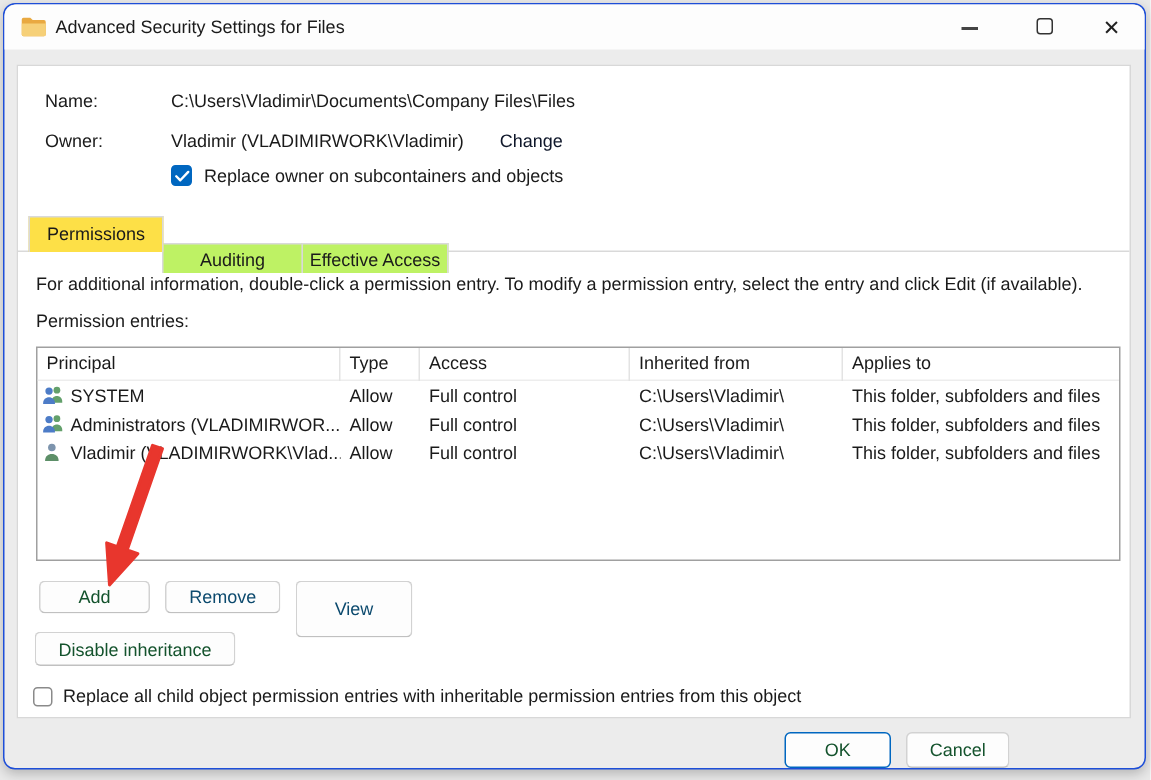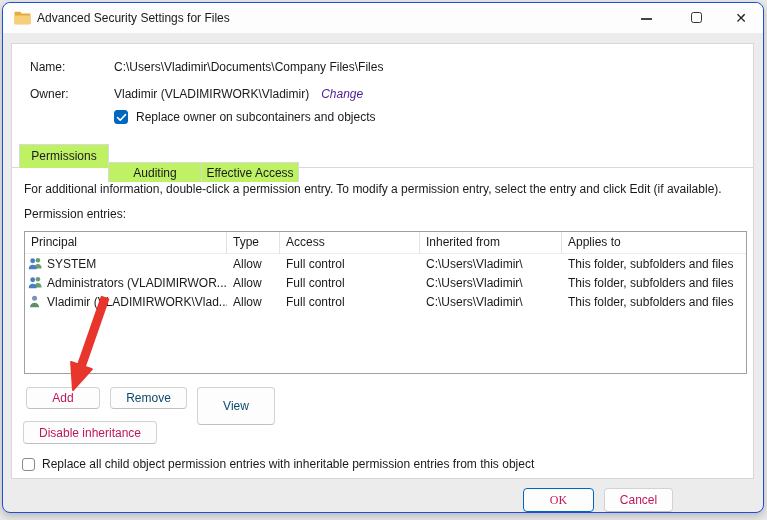--- a/index.html
+++ b/index.html
@@ -26,32 +26,32 @@
   .max-glyph { position:absolute; left:12px; top:9px; width:11px; height:11px; border:1.2px solid #333; border-radius:2.5px; }
   .close-glyph { position:absolute; left:0; top:0; width:34px; height:30px; text-align:center; line-height:30px; font-size:14px; color:#1f1f1f; }
 
   .panel {
     position:absolute; left:8px; top:40px; width:743px; height:436px;
     background:#ffffff; border:1px solid #d8d8d8;
   }
   .row-name, .row-owner { position:absolute; left:18px; display:flex; }
   .row-name { top:16px; } .row-owner { top:43px; }
   .fld-label { width:84px; }
-  .link { color:#4c1d95; margin-left:12px; cursor:pointer;font-style:italic; }
+  .link { color:#0f172a; margin-left:24px; cursor:pointer; }
 
   .cb { position:absolute; width:14px; height:14px; border:1px solid #8a8a8a; border-radius:3px; background:#fff; }
   .cb.checked { background:#0067c0; border-color:#0067c0; }
   .cb .tick { display:none; position:absolute; left:1px; top:1px; }
   .cb.checked .tick { display:block; }
   .owner-cb { left:102px; top:66px; }
   .owner-cb-label { position:absolute; left:124px; top:66px; }
 
   .tabline { position:absolute; left:0; right:0; top:123px; height:1px; background:#d9d9d9; }
   .tab { position:absolute; text-align:center; cursor:pointer; border:1px solid #d9d9d9; border-bottom:none; }
-  .tab.active { left:7px; top:100px; width:90px; height:24px; line-height:23px; background:#bef264; z-index:2; }
+  .tab.active { left:7px; top:100px; width:90px; height:24px; line-height:23px; background:#fde047; z-index:2; }
   .tab.inactive { top:118px; height:20px; line-height:20px; background:#bef264; z-index:1; }
   .tab.auditing { left:96px; width:94px; }
   .tab.effective { left:189px; width:98px; }
 
   .info-text { position:absolute; left:12px; top:138px; width:722px; }
   .entries-label { position:absolute; left:12px; top:163px; }
 
   .ptable {
     position:absolute; left:12px; top:187px; width:723px; height:143px;
     border:1px solid #a0a0a0; background:#fff; overflow:hidden;
@@ -60,34 +60,34 @@
   .thead { height:22px; border-bottom:1px solid #ededed; }
   .th { height:22px; line-height:21px; padding-left:6px; border-right:1px solid #e3e3e3; cursor:pointer; white-space:nowrap; overflow:hidden; }
   .th:last-child { border-right:none; }
   .trow { height:19px; cursor:pointer; }
   .td { padding-left:6px; white-space:nowrap; overflow:hidden; }
   .td.principal { display:flex; align-items:center; gap:4px; padding-left:3px; }
   .row-icon { width:15px; height:15px; flex:0 0 15px; }
 
   .btn {
     position:absolute; background:#fdfdfd; border:1px solid #d2d2d2; border-bottom-color:#c0c0c0;
-    border-radius:4px; text-align:center; font-size:12px; color:#be185d; cursor:pointer;
+    border-radius:4px; text-align:center; font-size:12px; color:#14532d; cursor:pointer;
     font-family:"Liberation Sans", sans-serif;
   }
   .btn:disabled, .btn.disabled { color:#0c4a6e; cursor:default; }
   .btn-add { left:14px; top:343px; width:74px; height:22px; }
   .btn-remove { left:98px; top:343px; width:77px; height:22px; }
   .btn-view { left:185px; top:343px; width:78px; height:38px; }
   .btn-disinh { left:11px; top:377px; width:134px; height:23px; }
 
   .child-cb { left:10px; top:414px; width:13px; height:13px; }
   .child-cb-label { position:absolute; left:30px; top:413px; }
 
   .footer-btn { height:24px; top:485px; }
-  .btn-ok { left:520px; width:71px; border:1.5px solid #0067c0;font-family:Liberation Serif, serif; }
+  .btn-ok { left:520px; width:71px; border:1.5px solid #0067c0; }
   .btn-cancel { left:601px; width:69px; }
   .btn-apply { left:681px; width:69px; }
 
   .arrow-overlay { position:absolute; left:48px; top:286px; width:70px; height:110px; z-index:10; pointer-events:none; }
 </style>
 </head>
 <body>
 
 <div class="window">
 

